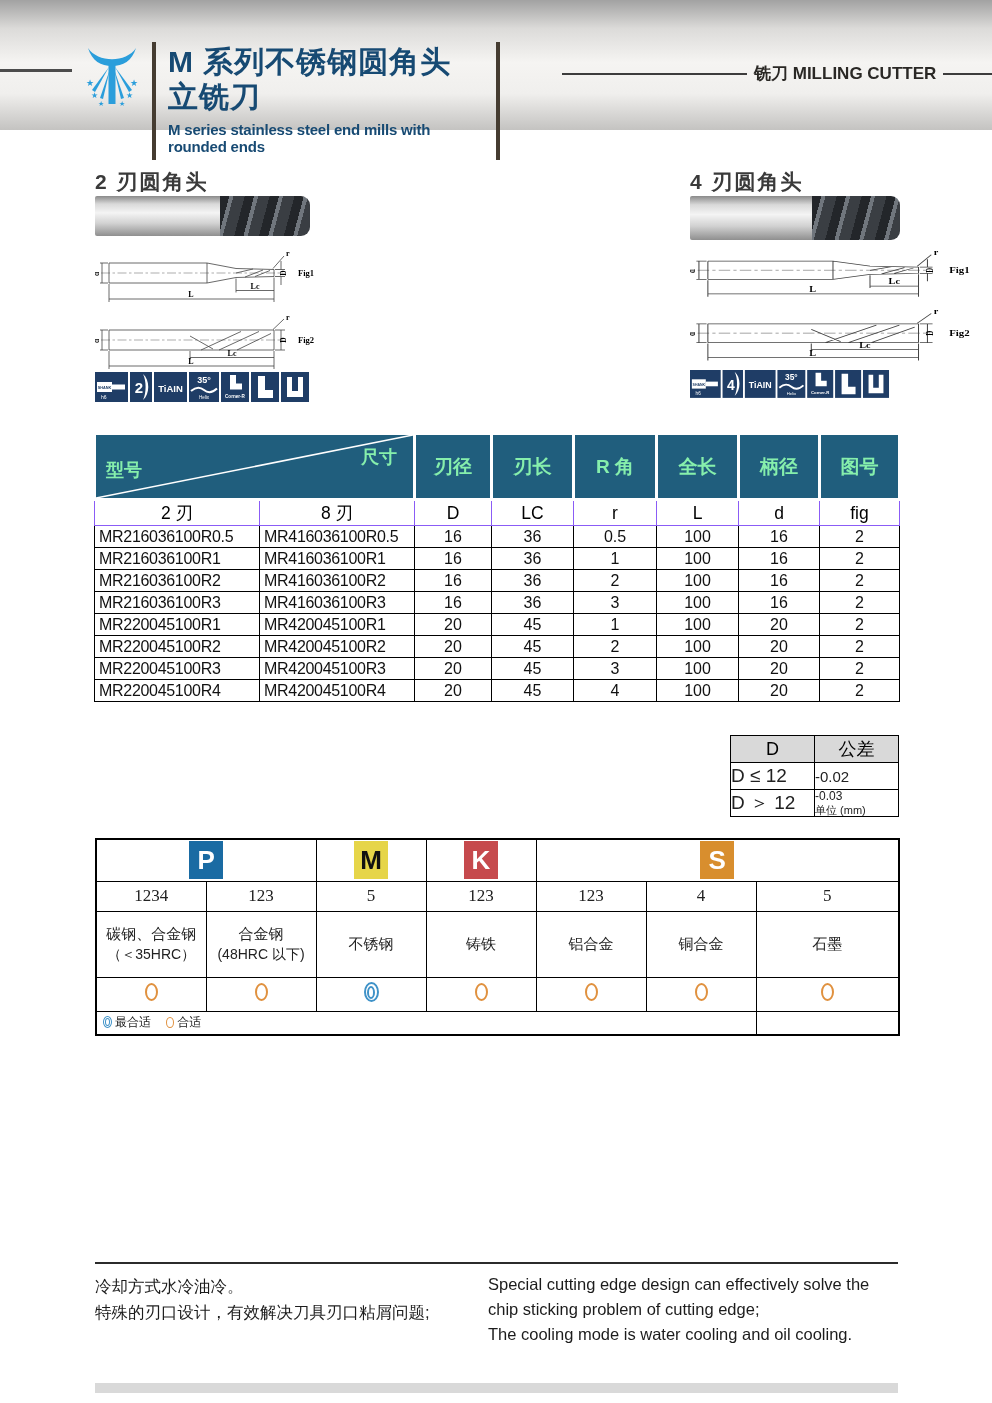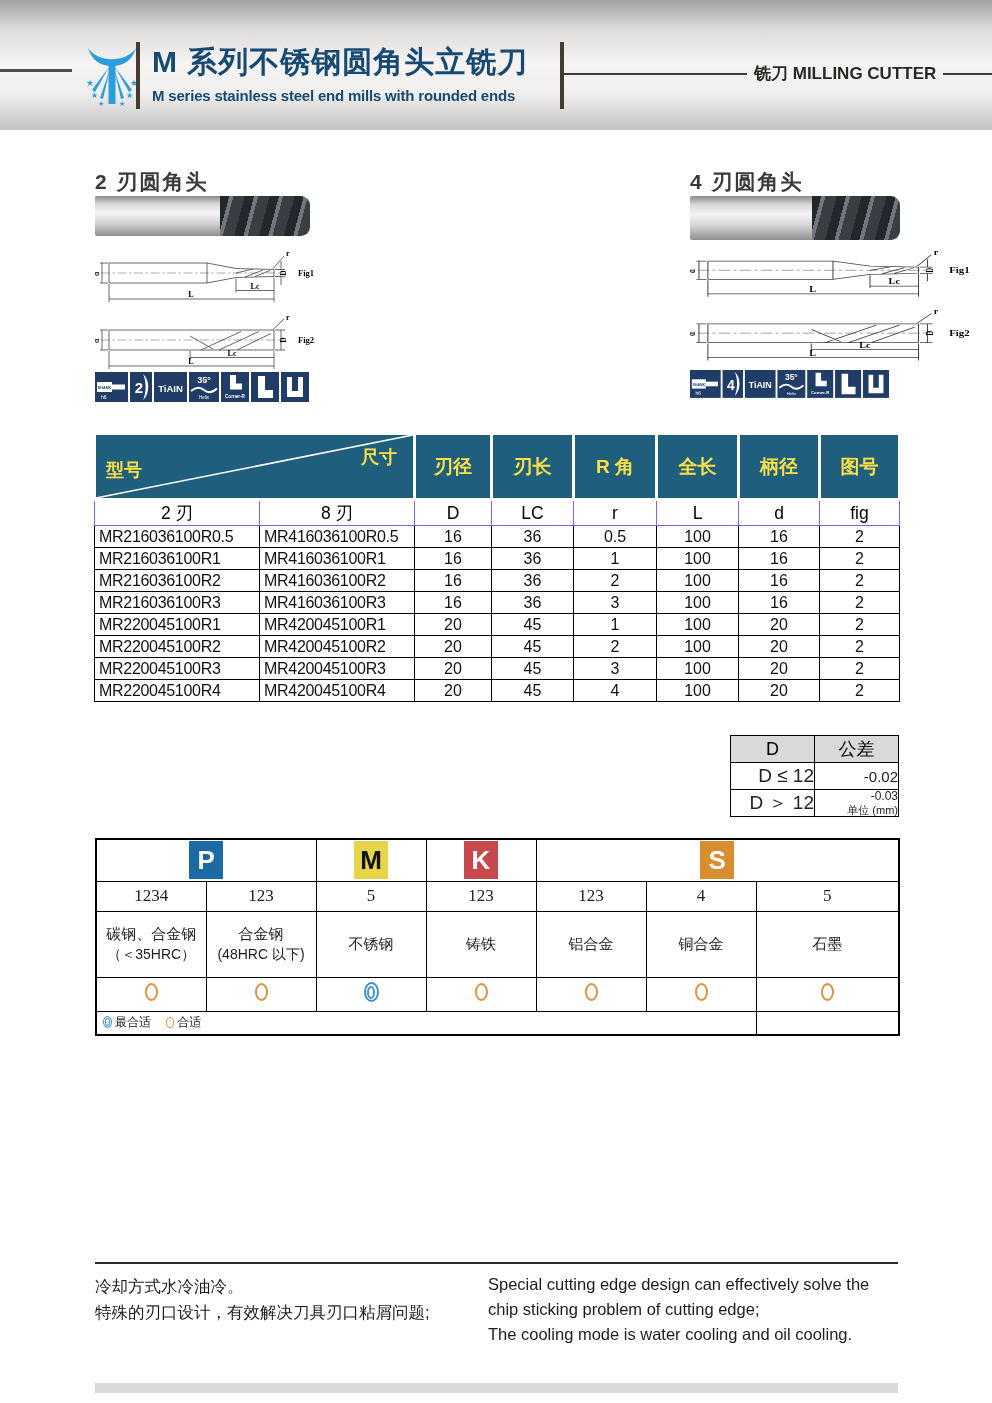--- a/index.html
+++ b/index.html
@@ -4,21 +4,21 @@
 <style>
   * { margin:0; padding:0; box-sizing:border-box; }
   body { font-family:"Liberation Sans",sans-serif; background:#fff; }
   #page { position:relative; width:992px; height:1403px; background:#fff; overflow:hidden; }
 
   
   .banner { position:absolute; left:0; top:0; width:992px; height:130px;
     background:linear-gradient(180deg,#a2a2a2 0%,#dcdbd9 22%,#f5f4f2 48%,#f0efed 72%,#c4c3c1 100%); }
   .left-stub { position:absolute; left:0; top:69px; width:72px; height:3px; background:#4c4c4c; }
   .logo { position:absolute; left:82px; top:40px; width:60px; height:68px; }
-  .title-wrap { position:absolute; left:136px; top:42px; width:428px; padding:3px 18px 5px 12px;
+  .title-wrap { position:absolute; left:152px; top:42px; width:348px; padding:3px 18px 5px 12px;
     border-left:4px solid #453c31; border-right:4px solid #453c31; }
   .title-zh { font-size:30px; font-weight:bold; color:#174a73; letter-spacing:1px; line-height:1.15; }
   .title-en { font-size:15px; font-weight:bold; color:#174a73; margin-top:7px; letter-spacing:-0.2px; }
   .corner { position:absolute; left:562px; right:0; top:62px; display:flex; align-items:center; }
   .corner .ln1 { width:185px; height:2px; background:#3c3c3c; }
   .corner .ln2 { flex:1; height:2px; background:#3c3c3c; }
   .corner .ctext { margin:0 7px; font-size:17px; font-weight:bold; color:#2a2825; white-space:nowrap; }
 
   
   .section { position:absolute; top:168px; }
@@ -36,33 +36,33 @@
   #sec2 .fig1 { top:75px; } #sec2 .fig2 { top:142px; }
   #sec4 .fig1 { top:75px; } #sec4 .fig2 { top:137px; }
   .badge-row { position:absolute; left:0; white-space:nowrap; }
   #sec2 .badge-row { top:204px; }
   #sec4 .badge-row { top:202px; transform:scale(0.93); transform-origin:left top; }
   .badge { display:inline-block; height:30px; margin-right:2px; vertical-align:top; }
   .badge svg { width:100%; height:100%; display:block; }
 
   
   .spec { position:absolute; left:93px; top:432px; width:805px; border-collapse:collapse; table-layout:fixed; }
-  .spec th.hd { background:#205e7d; color:#fde047; font-weight:bold; font-size:19px; border:3px solid #fff; height:66px; }
+  .spec th.hd { background:#205e7d; color:#86efac; font-weight:bold; font-size:19px; border:3px solid #fff; height:66px; }
   .spec th.diag { position:relative; }
   .spec th.diag svg { position:absolute; left:0; top:0; width:100%; height:100%; }
   .spec .lbl-model { position:absolute; left:10px; bottom:16px; font-size:18px; }
   .spec .lbl-size { position:absolute; right:16px; top:10px; font-size:18px; }
   .spec tr.sub td { border:1px solid #8b5cf6; height:26px; font-size:17.5px; text-align:center; font-weight:normal; }
   .spec tbody td { border:1px solid #000; height:22px; font-size:16px; text-align:center; color:#111; }
   .spec tbody td.model { text-align:left; padding-left:4px; letter-spacing:-0.3px; }
 
   
   .tol { position:absolute; left:730px; top:735px; width:168px; border-collapse:collapse; table-layout:fixed; }
   .tol th { background:#d9d9d9; border:1.5px solid #000; height:27px; font-size:18px; font-weight:normal; }
-  .tol td { border:1.5px solid #000; height:27px; font-size:19px; text-align:right; color:#222;margin-left:44px; }
+  .tol td { border:1.5px solid #000; height:27px; font-size:19px; text-align:left; color:#222;margin-left:44px; }
   .tol .tval { font-size:12px; line-height:1.1; }
   .tol .tunit { font-size:11px; line-height:1.1; }
   .tol tr.t1 td.v { font-size:15px; }
 
   
   .mat { position:absolute; left:95px; top:838px; width:803px; border-collapse:collapse; table-layout:fixed; border:2px solid #000; }
   .mat td { border:1px solid #000; text-align:center; vertical-align:middle; color:#222; }
   .mat tr.g td { height:42px; }
   .pmks { display:inline-block; width:34px; height:38px; line-height:38px; font-size:26px; font-weight:bold; }
   .mat tr.n td { height:30px; font-family:"Liberation Serif",serif; font-size:17px; }

